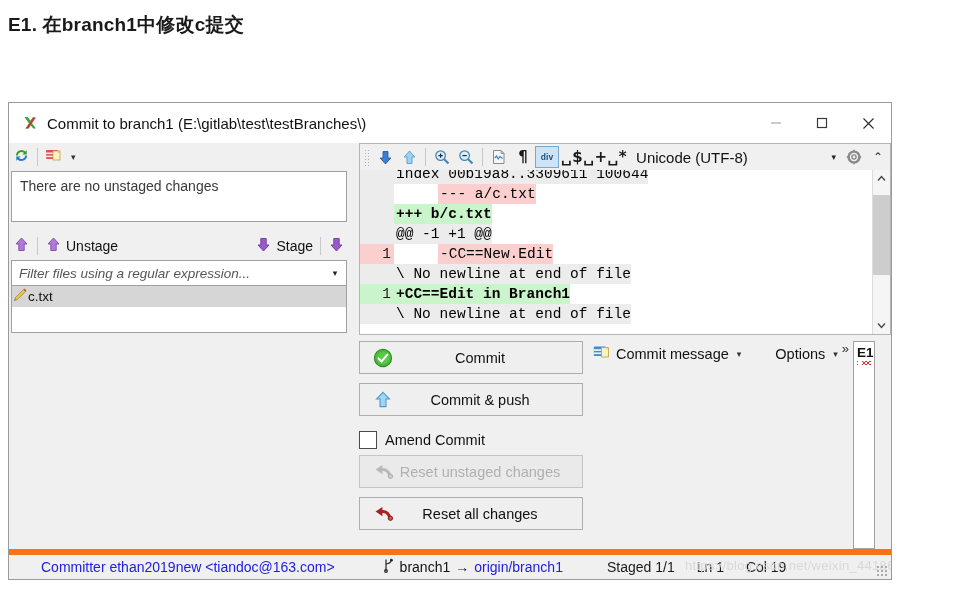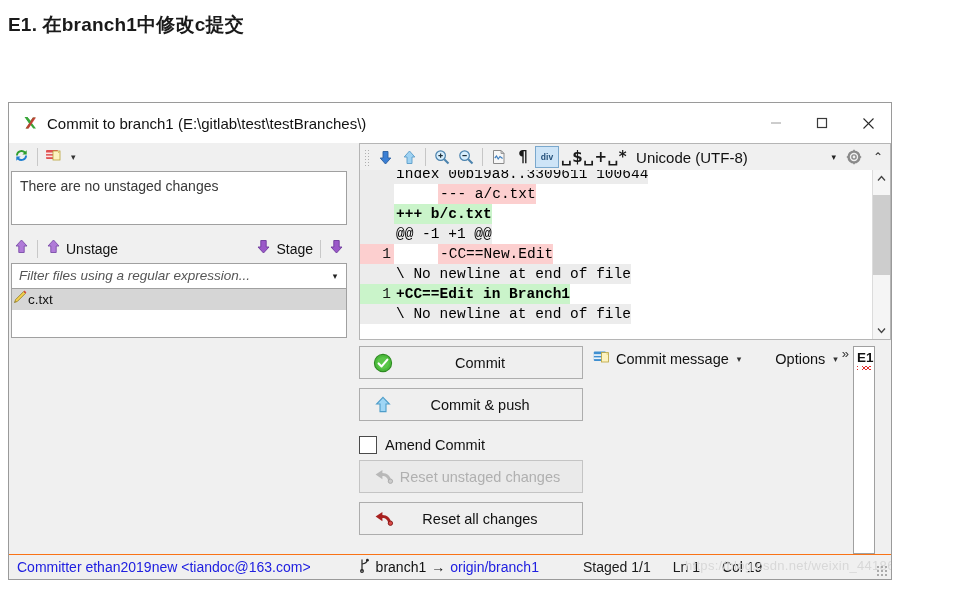--- a/index.html
+++ b/index.html
@@ -448,27 +448,28 @@
       linear-gradient(45deg, transparent 45%, #e03030 45%, #e03030 55%, transparent 55%),
       linear-gradient(-45deg, transparent 45%, #e03030 45%, #e03030 55%, transparent 55%);
     background-size: 4px 4px;
   }
 
   
   .statusbar {
     height: 24px;
     flex: 0 0 auto;
     background: #f0f0f0;
-    border-top: 1px solid #f97316;
+    border-top: 6px solid #f97316;
     display: flex;
     align-items: center;
     font-size: 14px;
     color: #111;
     position: relative;
     overflow: hidden;
+    padding-left: 24px;
   }
   .st-committer {
     color: #2020e0;
     padding-left: 8px;
     white-space: nowrap;
   }
   .st-branchwrap {
     display: flex;
     align-items: center;
     gap: 5px;

